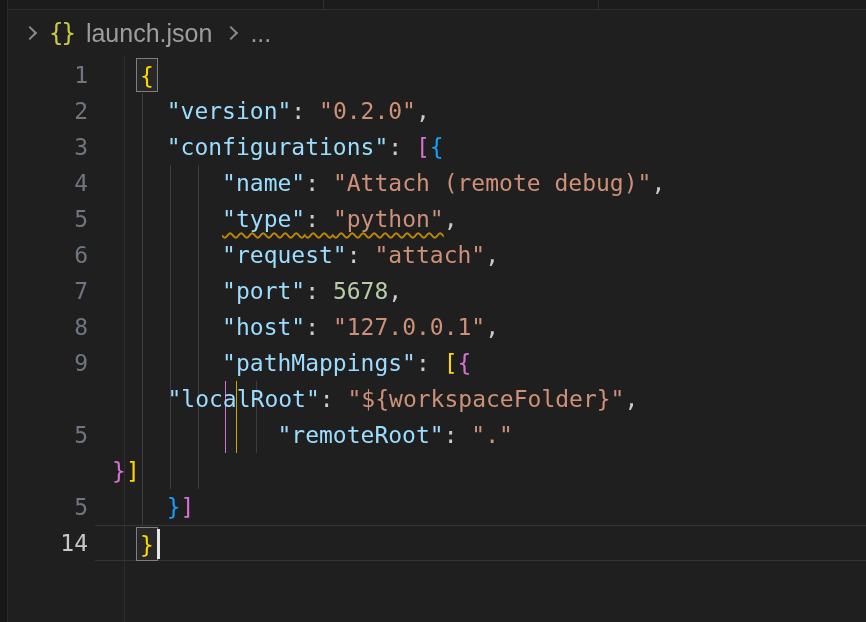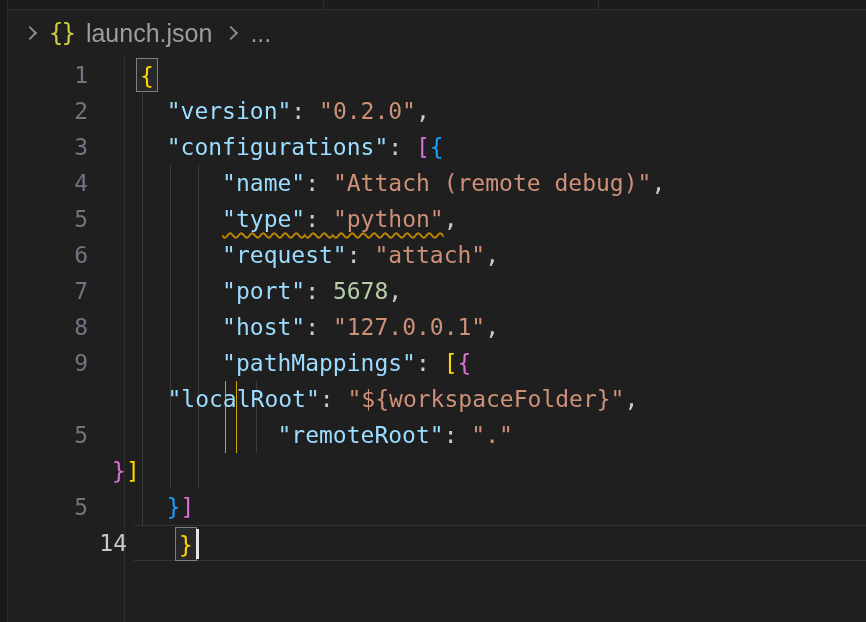--- a/index.html
+++ b/index.html
@@ -51,21 +51,21 @@
   }
   .guide { position: absolute; width: 1px; pointer-events: none; }
 
   .code-row { display: flex; height: 36px; line-height: 36px; position: relative; }
   .gutter {
     width: 110px; flex: 0 0 110px;
     text-align: right; padding-right: 22px;
     color: #6e7681; font-size: 23px;
     user-select: none;
   }
-  .code-row.current .gutter { color: #c8c8c8; margin-left: 39px; }
+  .code-row.current .gutter { color: #c8c8c8; }
   .line-content {
     flex: 1;
     padding-left: 29px;
     white-space: pre;
     color: #cccccc;
   }
   .code-row.current .line-content {
     border-top: 1px solid #343434;
     border-bottom: 1px solid #343434;
     margin-left: -15px; padding-left: 44px;

